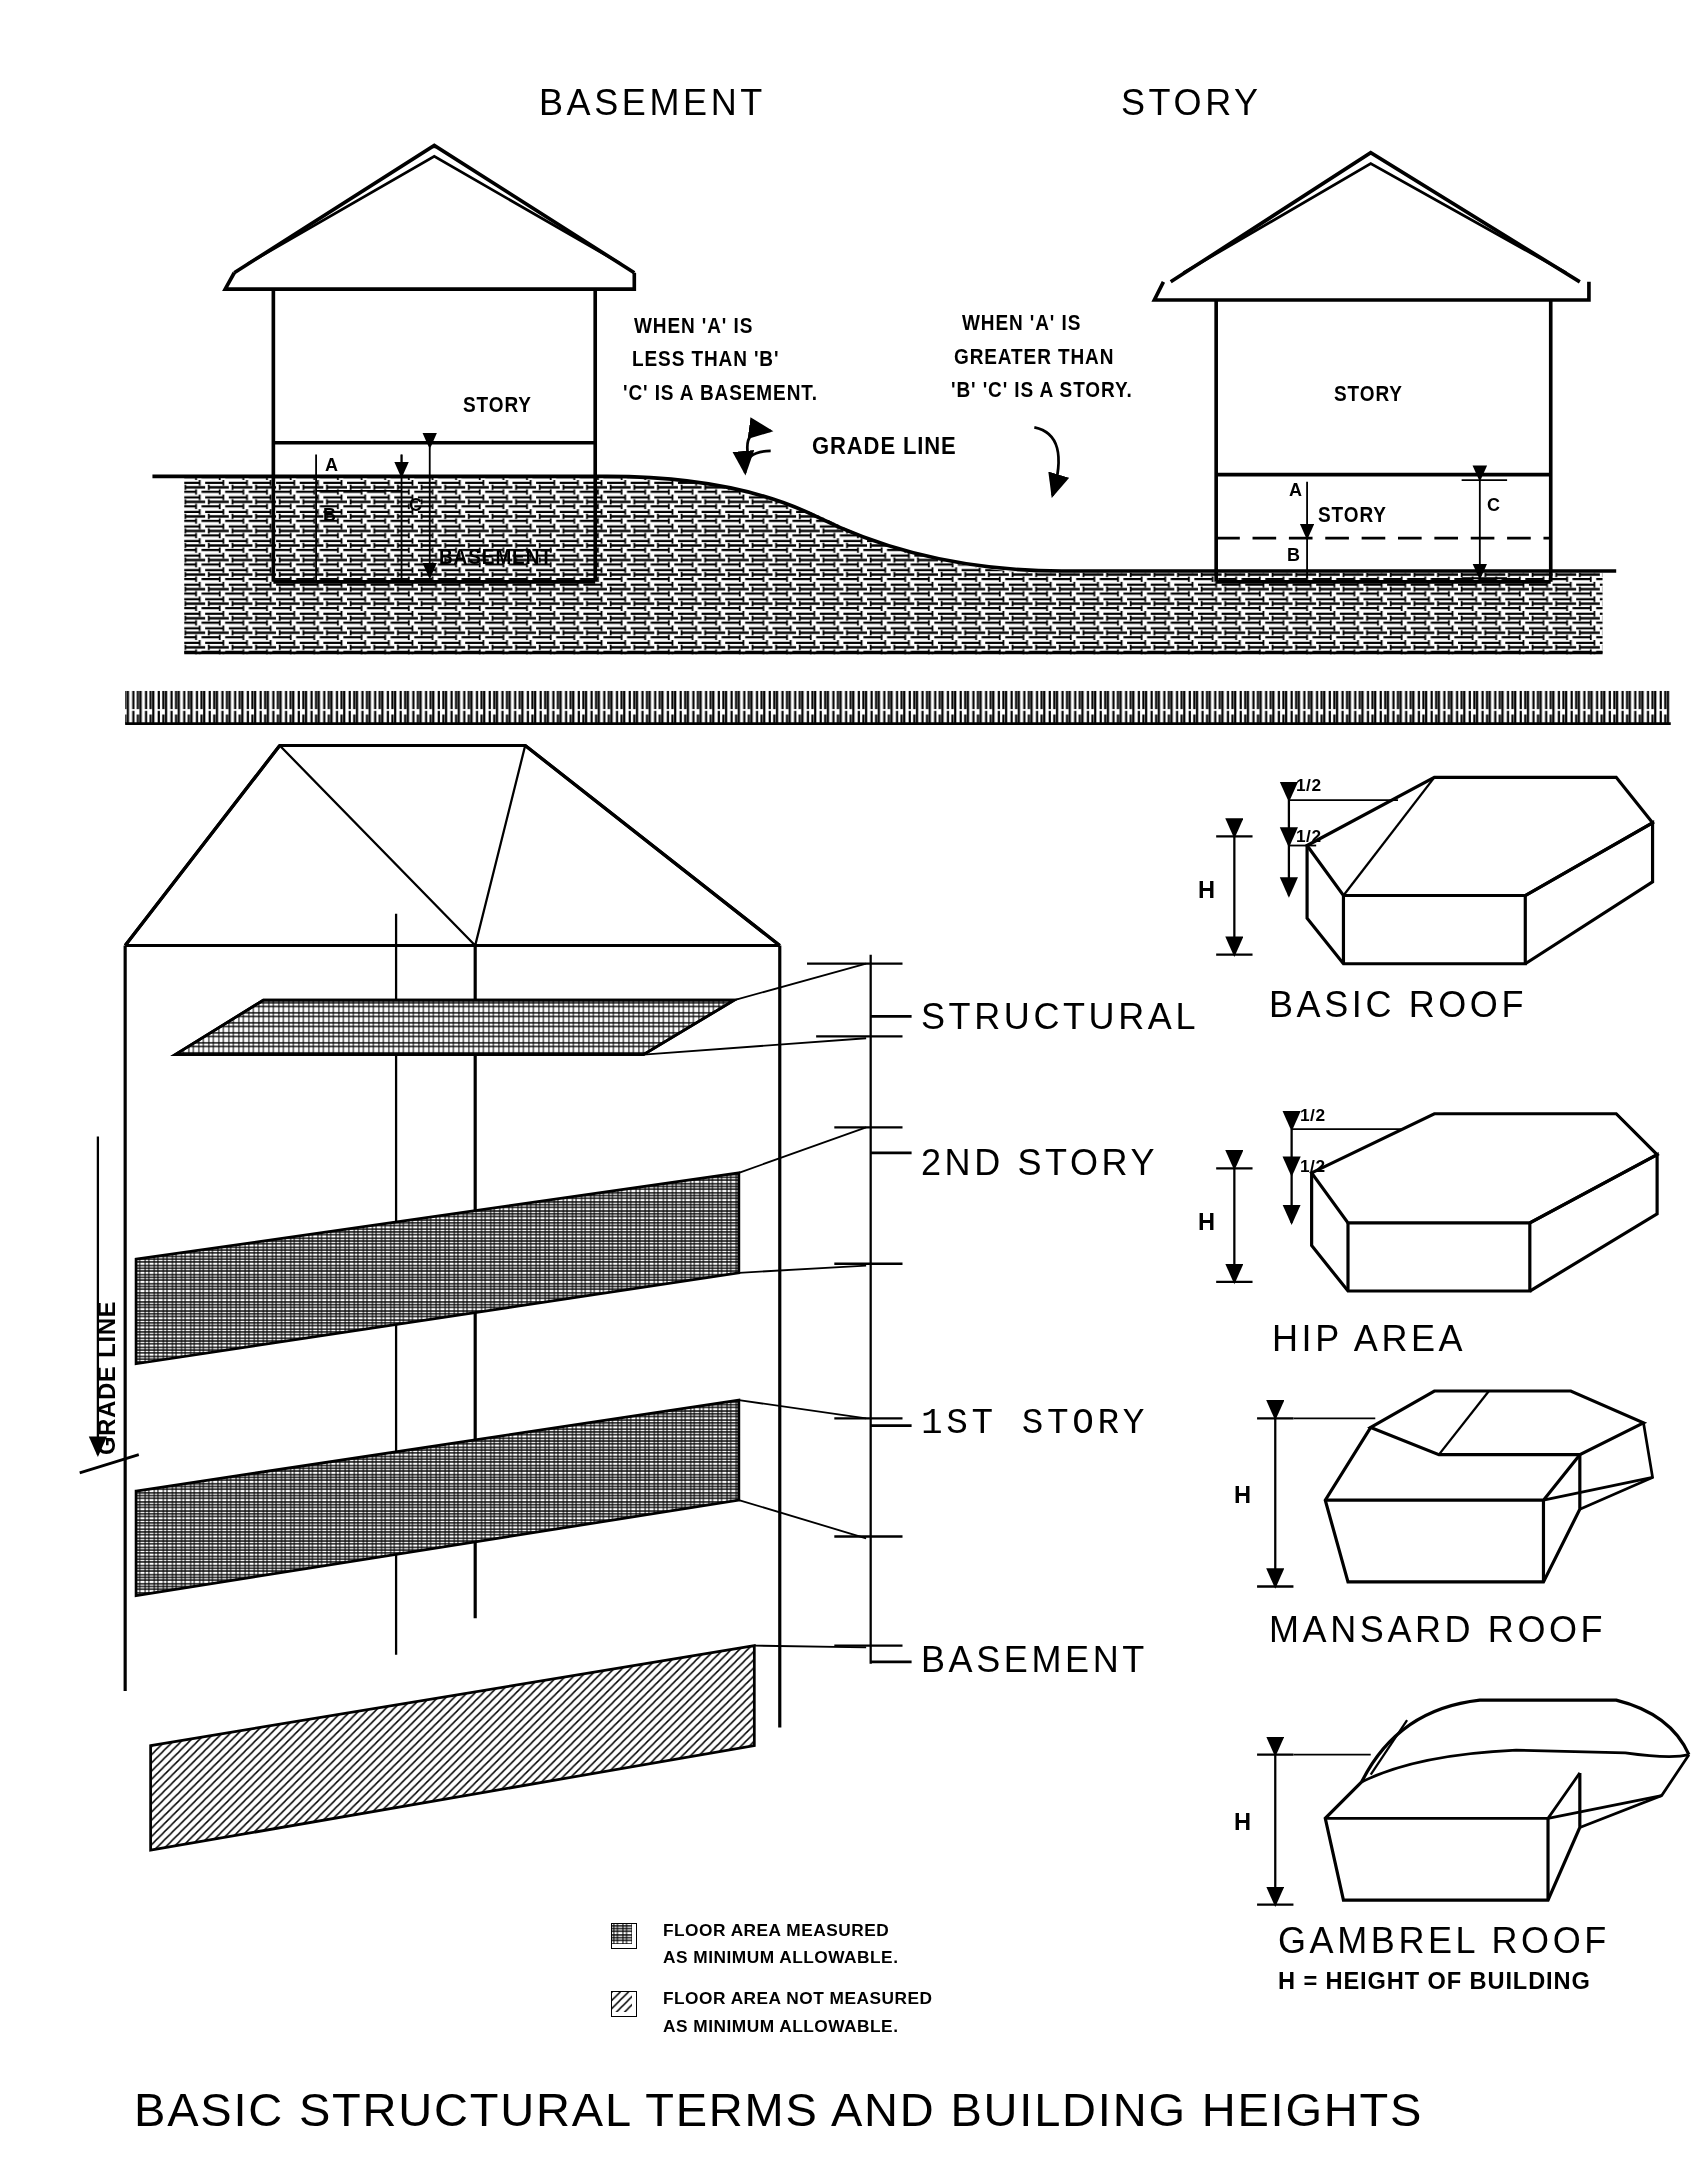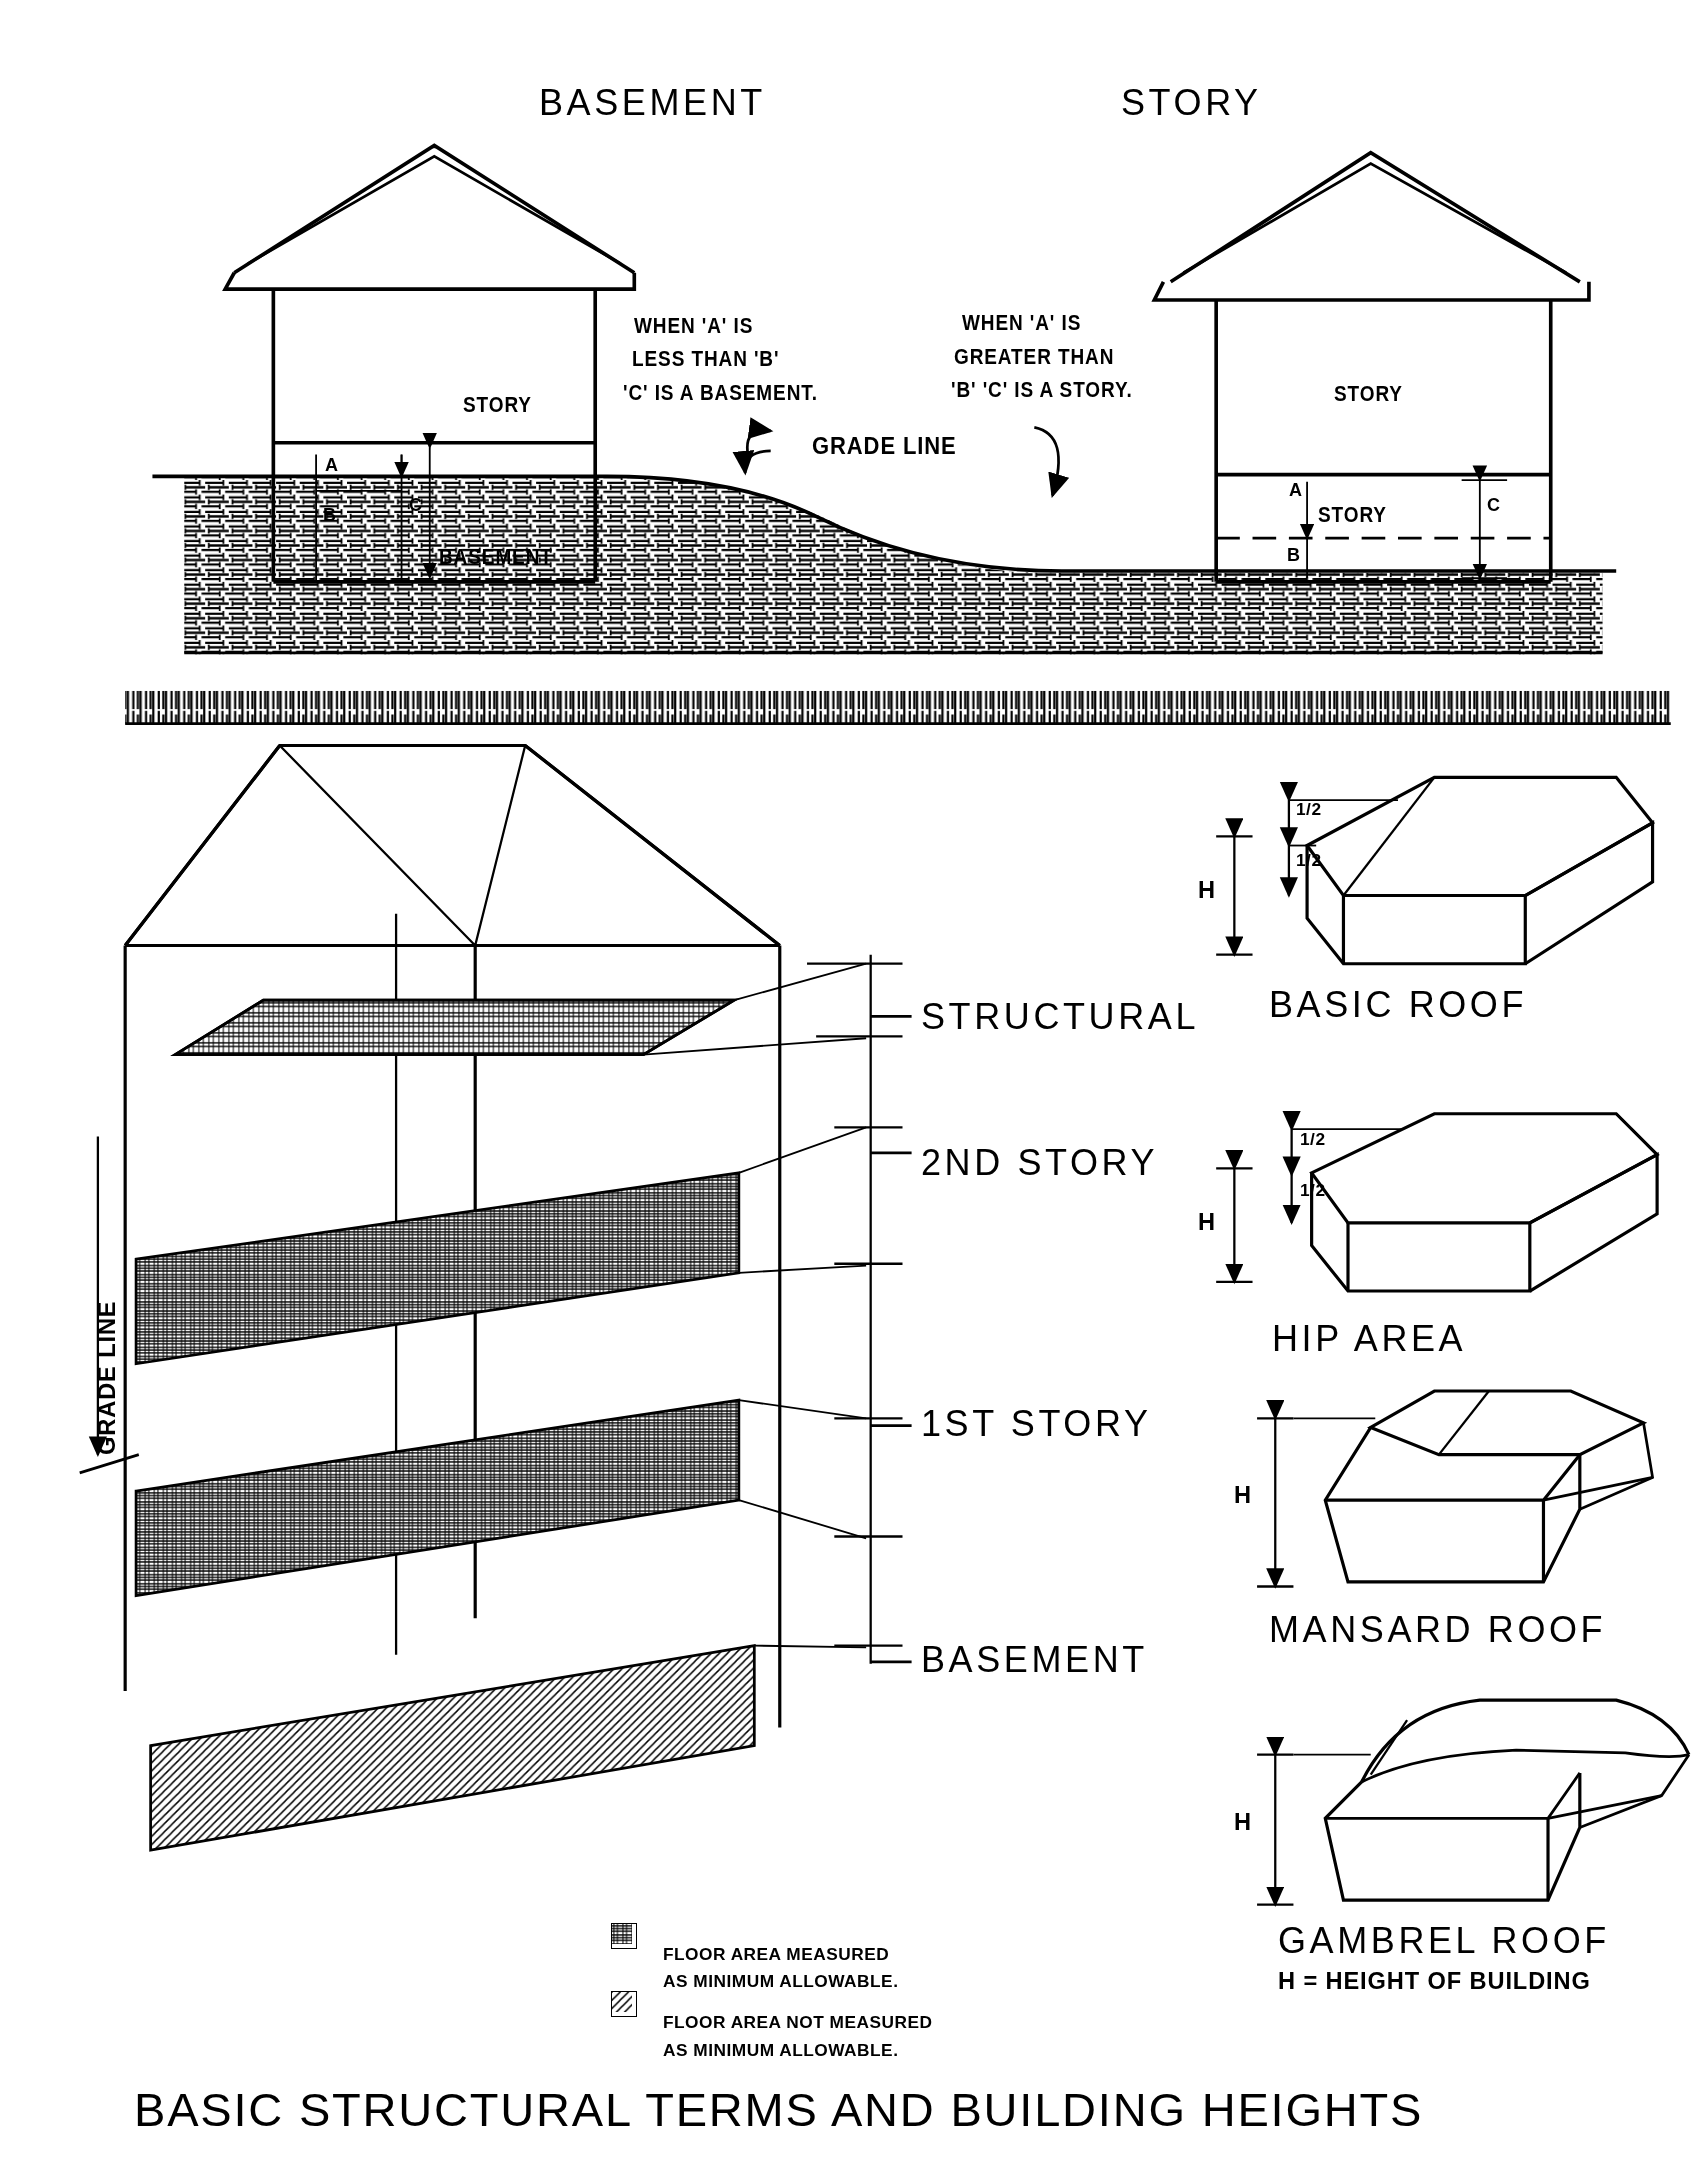--- a/index.html
+++ b/index.html
@@ -51,21 +51,20 @@
   }
   .lbl-small {
     font-size: 18px;
     letter-spacing: 0.9px;
     font-weight: bold;
   }
   .lbl-tiny {
     font-size: 17.3px;
     letter-spacing: 0.5px;
     font-weight: bold;
-    margin-top: 24px;
   }
   .rot-90 {
     transform: rotate(-90deg);
     transform-origin: left top;
   }
   .legend-swatch {
     position: absolute;
     width: 23.6px;
     height: 23.6px;
     border: 1.8px solid #000;
@@ -302,21 +301,21 @@
   <div class="lbl lbl-hand" style="left:1318px; top:382px;">STORY</div>
   <div class="lbl lbl-hand" style="left:1302px; top:503px;">STORY</div>
   <div class="lbl lbl-small" style="left:1273px; top:480px;">A</div>
   <div class="lbl lbl-small" style="left:1271px; top:545px;">B</div>
   <div class="lbl lbl-small" style="left:1471px; top:495px;">C</div>
 
   <div class="lbl lbl-small rot-90" style="left:78px; top:1455px; font-size:23.6px;">GRADE LINE</div>
 
   <div class="lbl lbl-big" style="left:905px; top:996px;">STRUCTURAL</div>
   <div class="lbl lbl-big" style="left:905px; top:1130px;margin-top:12px;">2ND STORY</div>
-  <div class="lbl lbl-big" style="left:905px; top:1403px;">1ST STORY</div>
+  <div class="lbl lbl-big" style="left:905px; top:1403px;font-family:Liberation Mono, monospace;">1ST STORY</div>
   <div class="lbl lbl-big" style="left:905px; top:1639px;">BASEMENT</div>
 
   <div class="lbl lbl-big" style="left:1253px; top:984px;">BASIC ROOF</div>
   <div class="lbl lbl-big" style="left:1256px; top:1318px;">HIP AREA</div>
   <div class="lbl lbl-big" style="left:1253px; top:1609px;">MANSARD ROOF</div>
   <div class="lbl lbl-big" style="left:1262px; top:1920px;">GAMBREL ROOF</div>
   <div class="lbl lbl-small" style="left:1262px; top:1968px; font-size:23.6px;">H = HEIGHT OF BUILDING</div>
 
   <div class="lbl lbl-small" style="left:1182px; top:877px; font-size:23.6px;">H</div>
   <div class="lbl lbl-small" style="left:1182px; top:1209px; font-size:23.6px;">H</div>

